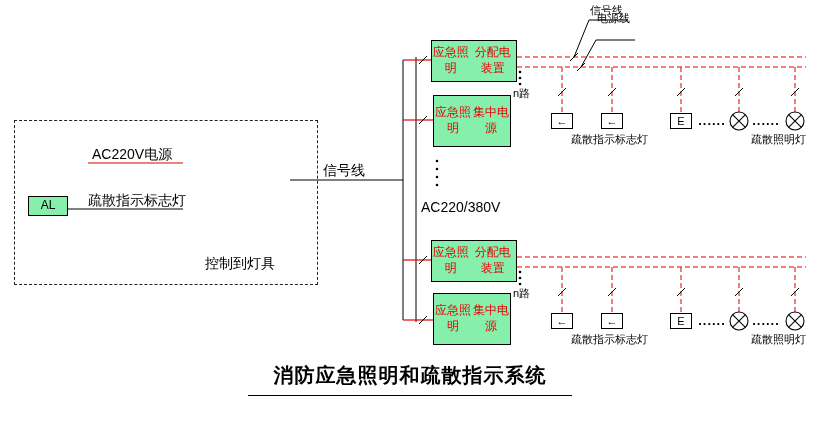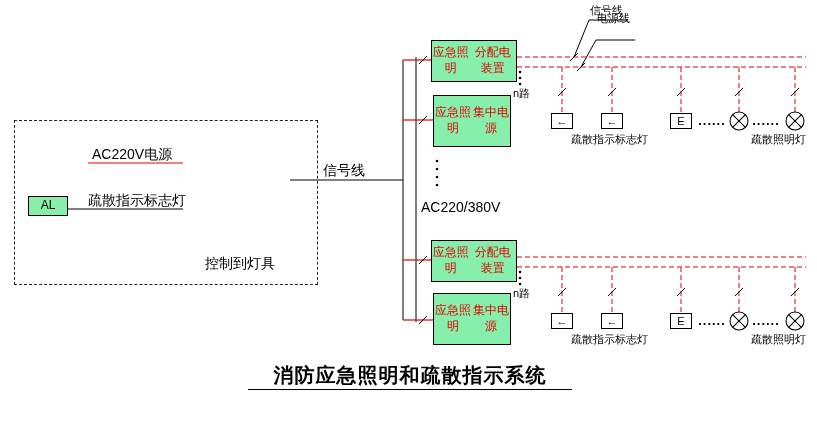--- a/index.html
+++ b/index.html
@@ -12,21 +12,21 @@
   .ctr{text-align:right}
   .box{position:absolute;border:1px solid #000;background:#86efac;display:flex;flex-direction:row;
        align-items:center;justify-content:center;text-align:center;font-size:12px;line-height:1.3}
   .redtext{color:#e60000}
   .device{position:absolute;width:22px;height:16px;border:1px solid #000;background:#fff;display:flex;
           align-items:center;justify-content:center;font-size:11px;line-height:1}
   .dashedrect{position:absolute;left:14px;top:120px;width:304px;height:165px;border:1px dashed #222}
   .dots{position:absolute;width:34px;font-size:13px;font-weight:700;letter-spacing:1px;text-align:center}
   #title{position:absolute;left:248px;top:364px;width:324px;text-align:center;font-weight:700;
          font-size:20px;letter-spacing:1px;line-height:1.1}
-  #title .t1{border-bottom:1.5px solid #000;padding-bottom:3px}
+  #title .t1{border-bottom:1.5px solid #000;padding-bottom:9px}
   #title .t2{border-bottom:1.5px solid #000;padding:3px 0 3px}
 </style>
 </head>
 <body>
 
 <div id="canvas">
 
   <svg class="wires" xmlns="http://www.w3.org/2000/svg">
 
     <g stroke="#000" stroke-width="1">

